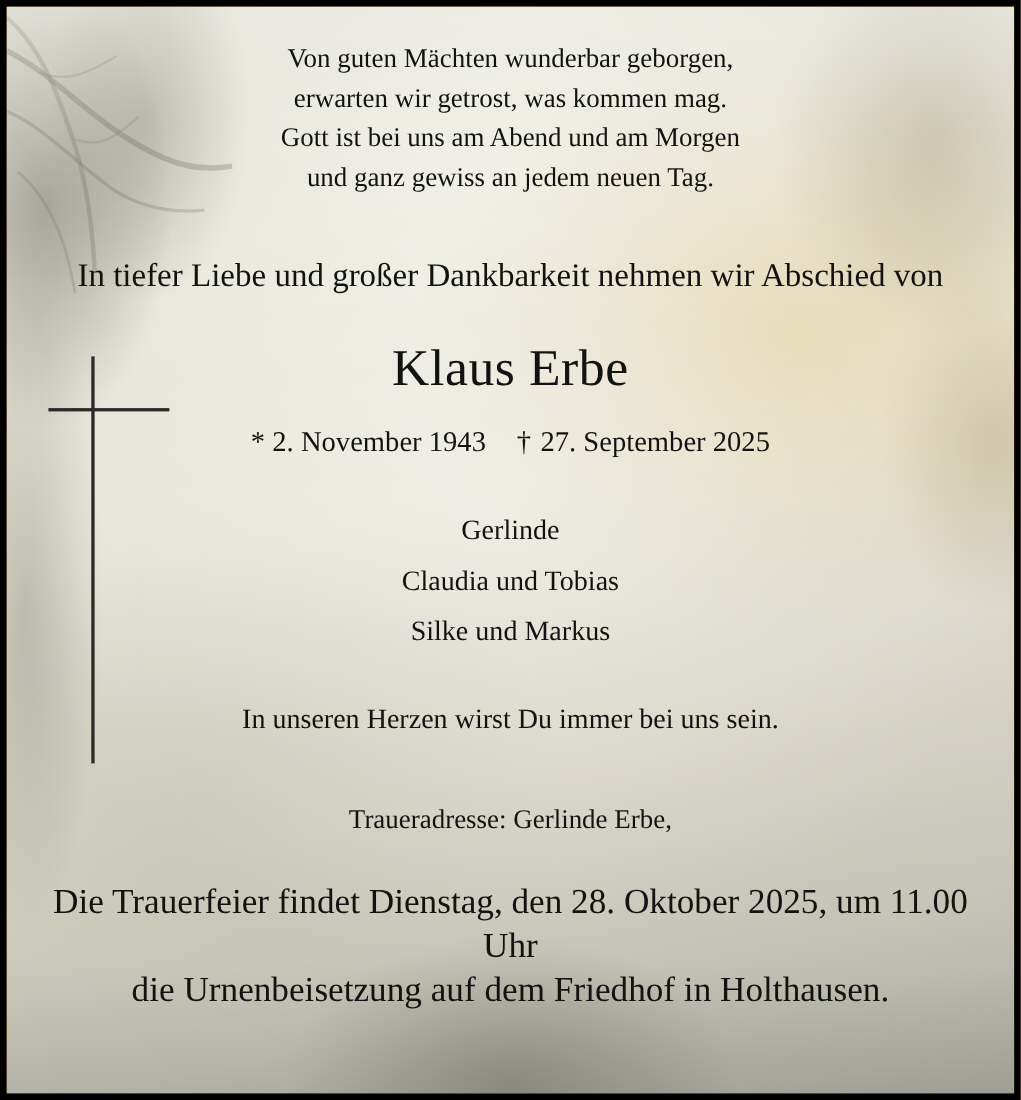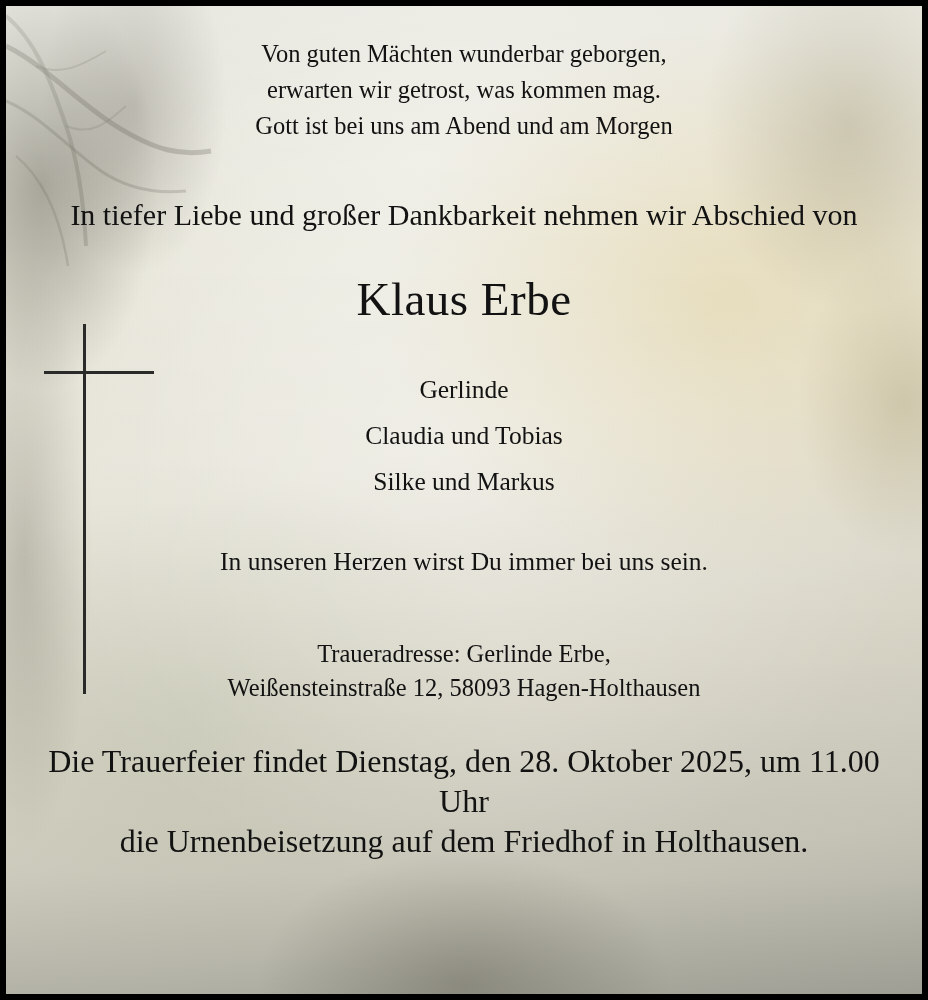--- a/index.html
+++ b/index.html
@@ -159,38 +159,45 @@
     <div class="cross-v"></div>
     <div class="cross-h"></div>
   </div>
 
   <div class="content">
 
     <div class="verse">
       <span class="verse-line">Von guten Mächten wunderbar geborgen,</span>
       <span class="verse-line">erwarten wir getrost, was kommen mag.</span>
       <span class="verse-line">Gott ist bei uns am Abend und am Morgen</span>
+      <span class="verse-line">und ganz gewiss an jedem neuen Tag.</span>
     </div>
 
     <div class="intro">In tiefer Liebe und großer Dankbarkeit nehmen wir Abschied von</div>
 
     <div class="name">Klaus Erbe</div>
 
+    <div class="dates">
+      <span>*</span>
+      <span>2. November 1943</span>
+      &nbsp;&nbsp;
+      <span class="dagger">†</span>
+      <span>27. September 2025</span>
+    </div>
 
     <div class="family">
       <span class="family-line">Gerlinde</span>
       <span class="family-line">Claudia und Tobias</span>
       <span class="family-line">Silke und Markus</span>
     </div>
 
     <div class="memory">In unseren Herzen wirst Du immer bei uns sein.</div>
 
     <div class="address">
       <span class="address-line">Traueradresse: Gerlinde Erbe,</span>
-      <span class="address-line">Weißensteinstraße 12, 58093 Hagen-Holthausen</span>
     </div>
 
     <div class="ceremony">
       <span class="ceremony-line">Die Trauerfeier findet Dienstag, den 28. Oktober 2025, um 11.00 Uhr</span>
       <span class="ceremony-line">die Urnenbeisetzung auf dem Friedhof in Holthausen.</span>
     </div>
 
   </div>
 </div>
 

